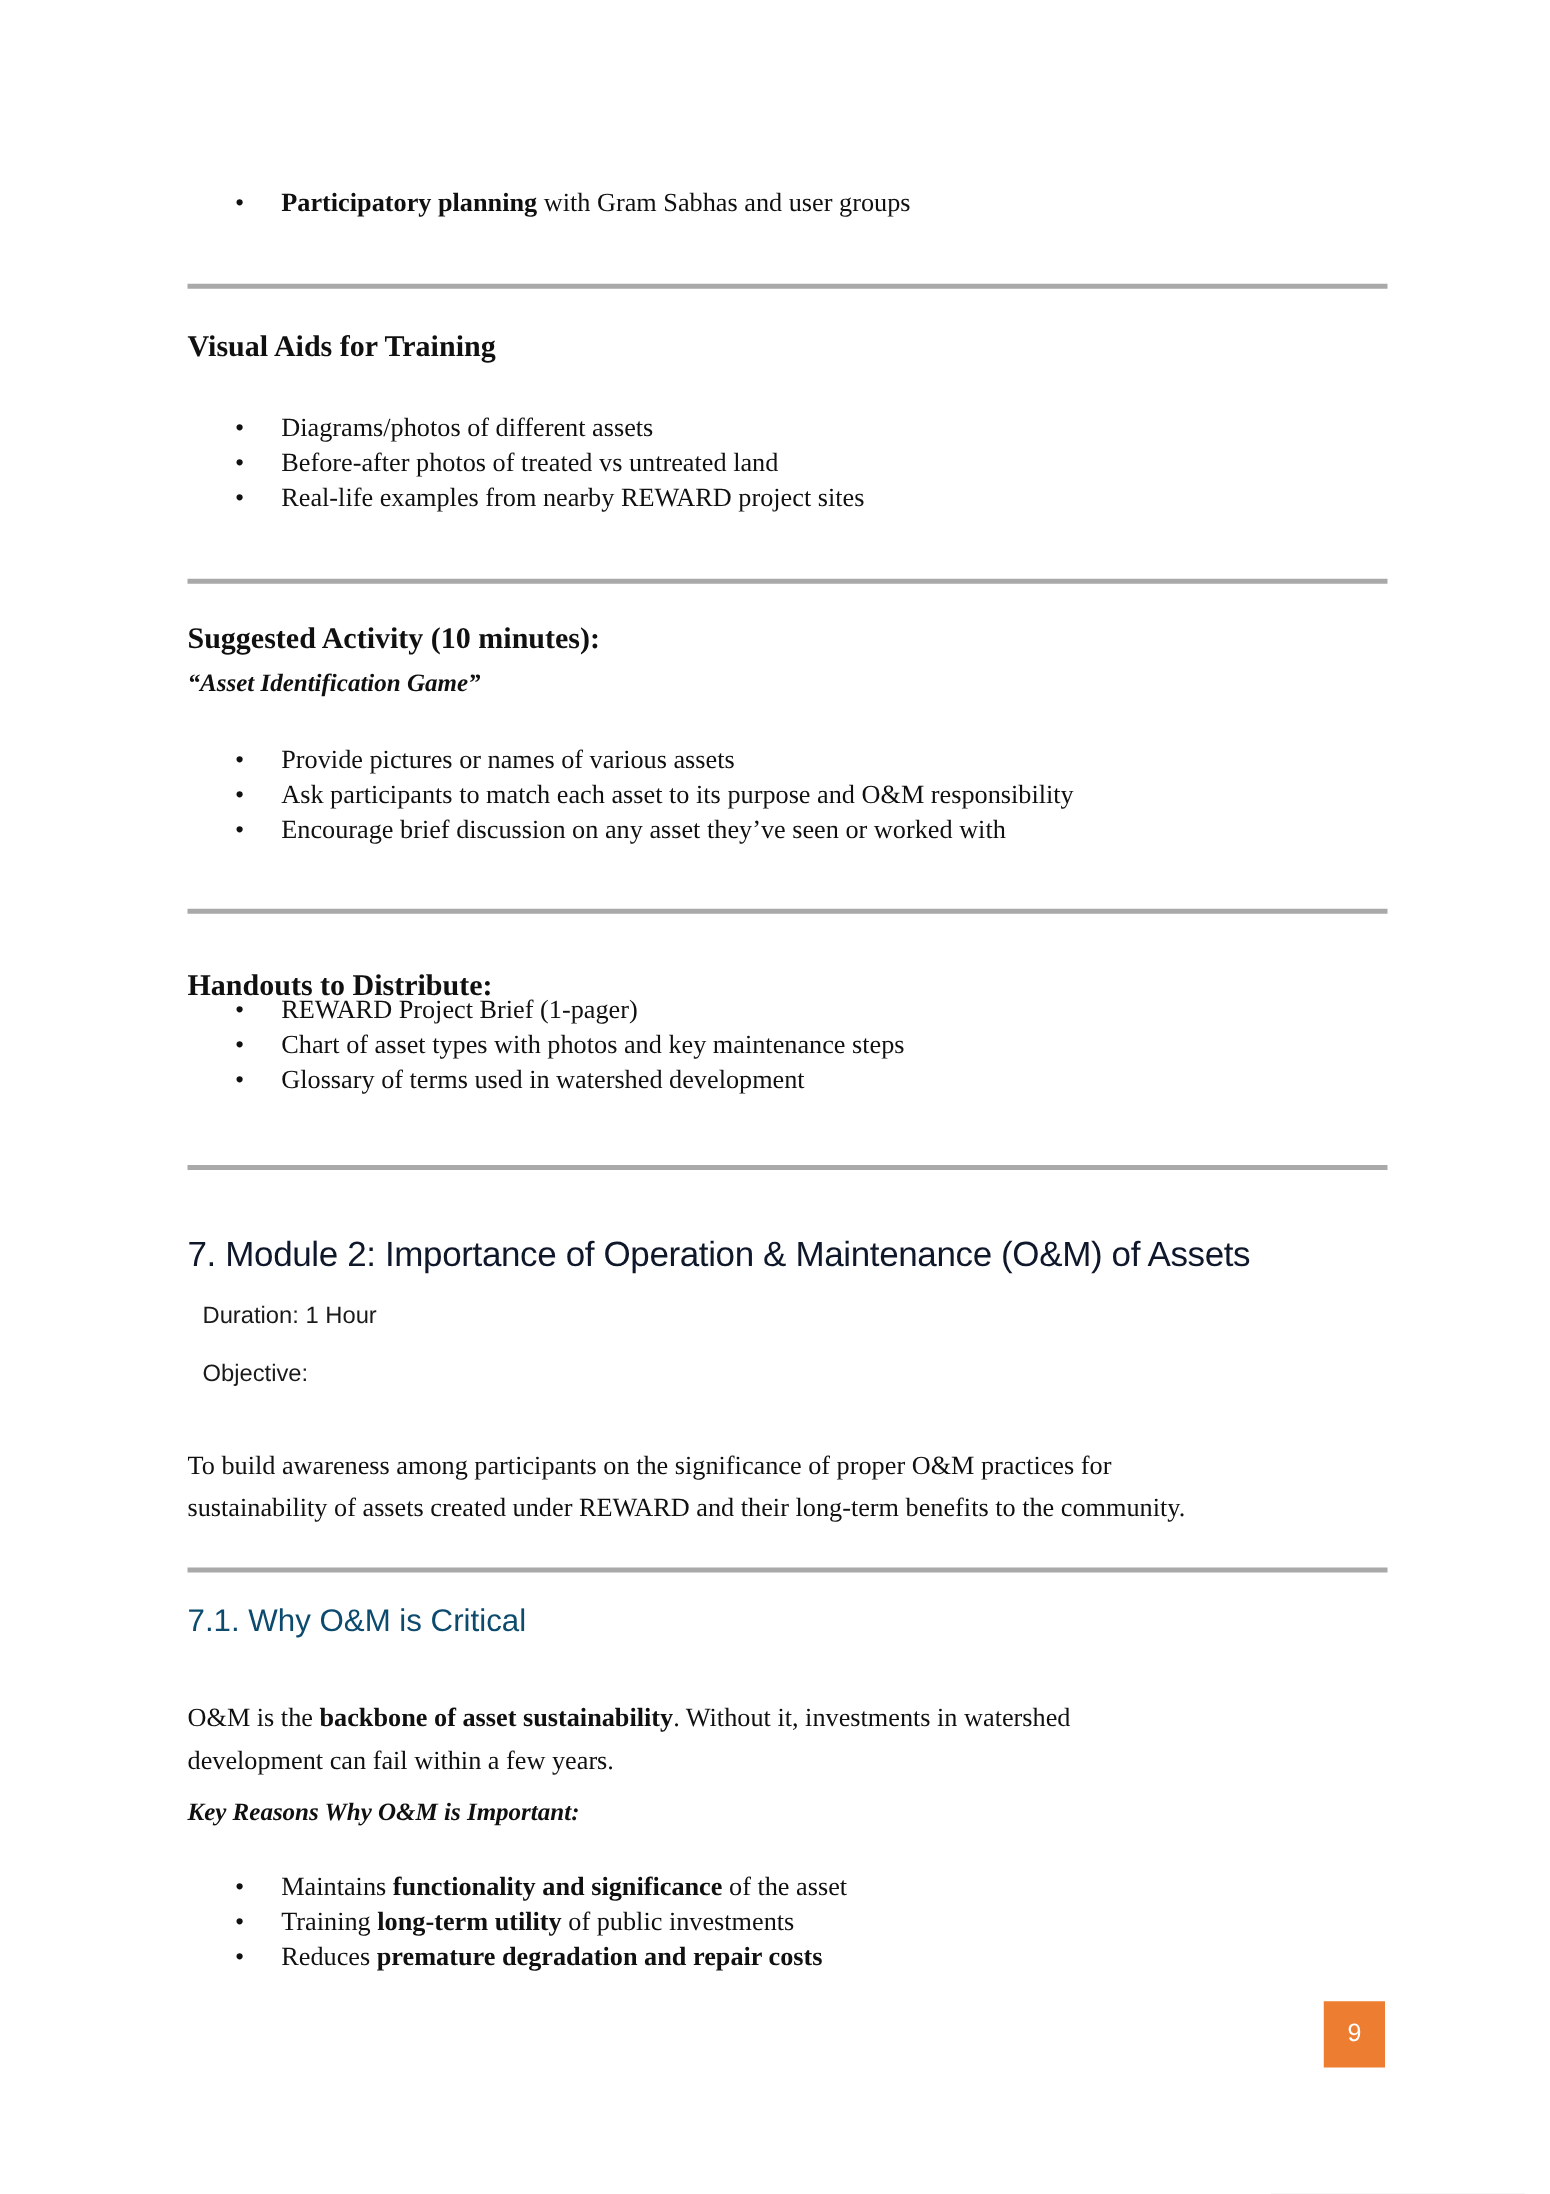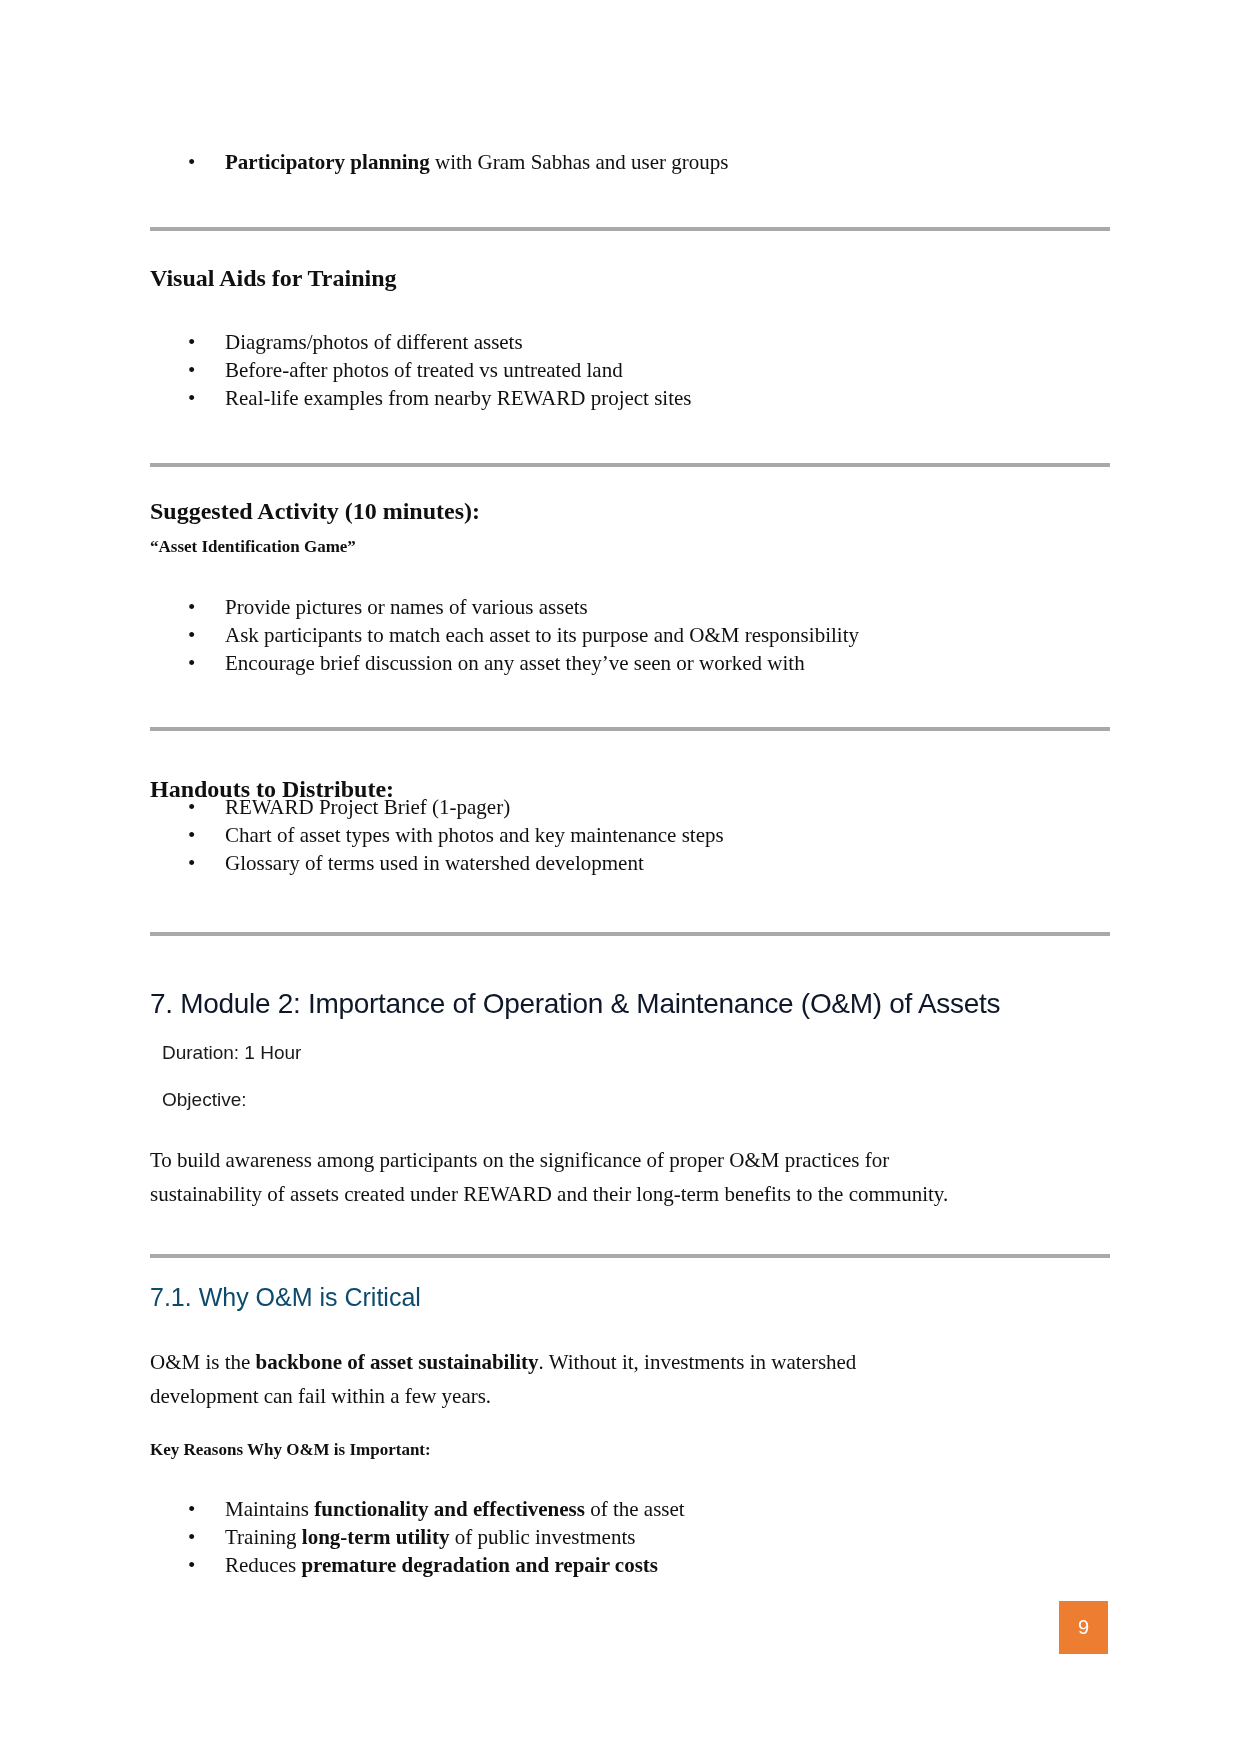--- a/index.html
+++ b/index.html
@@ -20,23 +20,24 @@
   .h-serif {
     font-family: "Liberation Serif", "DejaVu Serif", serif;
     font-weight: bold;
     font-size: 24px;
     line-height: 30px;
     white-space: nowrap;
   }
   .h-serif-sub {
     font-family: "Liberation Serif", "DejaVu Serif", serif;
     font-weight: bold;
-    font-size: 17px;
+    font-size: 20px;
     line-height: 28px;
     white-space: nowrap;
+    font-style: italic;
   }
 
   .h1-blue {
     font-family: "Liberation Sans", "DejaVu Sans", sans-serif;
     font-weight: normal;
     font-size: 28px;
     line-height: 36px;
     letter-spacing: -0.3px;
     color: #0f172a;
     white-space: nowrap;
@@ -54,20 +55,21 @@
     font-size: 19px;
     line-height: 25px;
     color: #1a1a1a;
     white-space: nowrap;
     margin-left: 12px;
   }
 
   .p-serif {
     font-size: 21px;
     line-height: 34px;
+    margin-top: 12px;
   }
   .p-serif .pline { display: block; white-space: nowrap; }
 
   ul.blist {
     list-style: none;
     margin: 0; padding: 0;
     font-size: 21px;
     line-height: 28px;
   }
   ul.blist li { position: relative; padding-left: 75px; white-space: nowrap; }
@@ -168,21 +170,21 @@
   <div class="h2-blue abs" style="top:1281px">7.1. Why O&amp;M is Critical</div>
   <div class="p-serif abs" style="top:1345px">
     <span class="pline"><span>O&amp;M is the </span><span class="bold">backbone of asset sustainability</span><span>. Without it, investments in watershed</span></span>
     <span class="pline">development can fail within a few years.</span>
   </div>
 
   <div class="h-serif-sub abs" style="top:1436px">Key Reasons Why O&amp;M is Important:</div>
   <ul class="blist abs" style="top:1495px">
     <li>
       <span class="marker">•</span>
-      <span>Maintains </span><span class="bold">functionality and effectiveness</span><span> of the asset</span>
+      <span>Maintains </span><span class="bold">functionality and significance</span><span> of the asset</span>
     </li>
     <li>
       <span class="marker">•</span>
       <span>Training </span><span class="bold">long-term utility</span><span> of public investments</span>
     </li>
     <li>
       <span class="marker">•</span>
       <span>Reduces </span><span class="bold">premature degradation and repair costs</span><span></span>
     </li>
   </ul>

